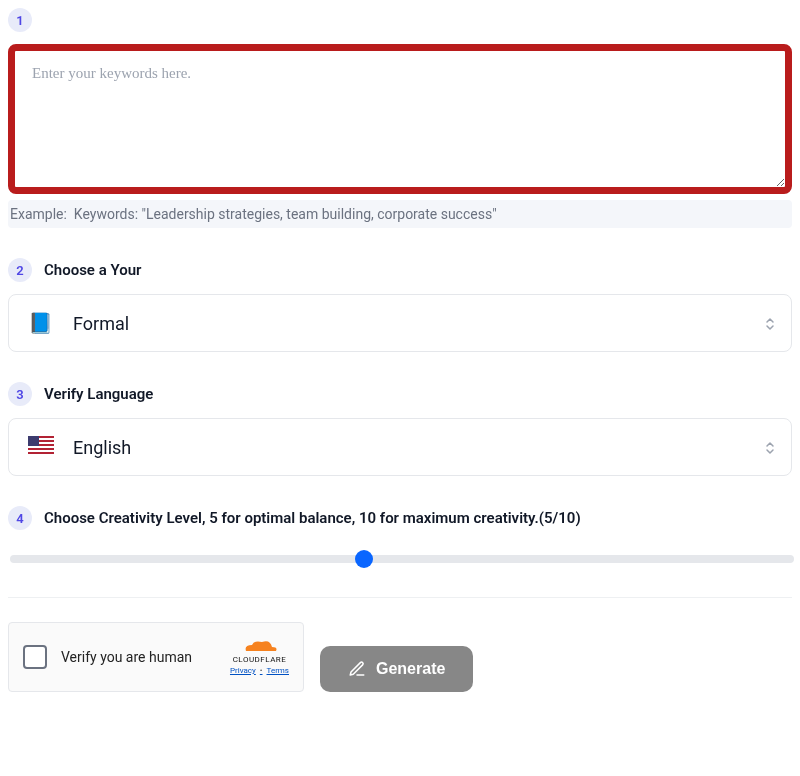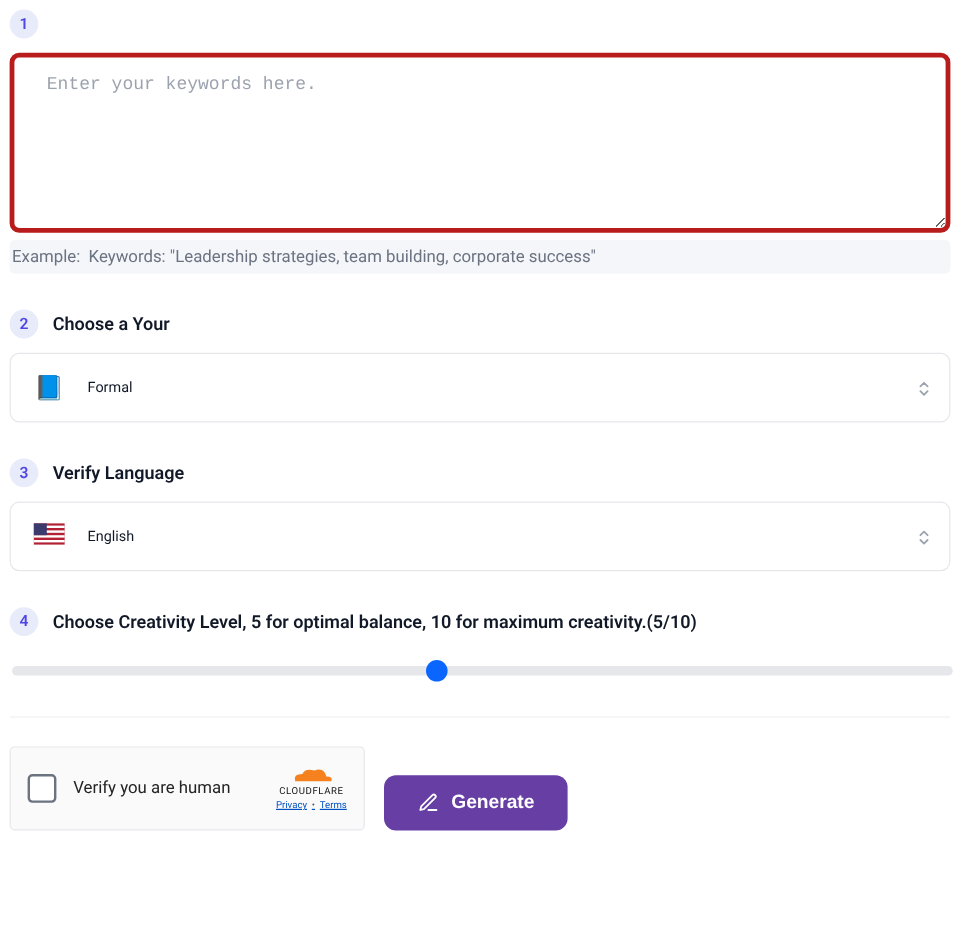--- a/index.html
+++ b/index.html
@@ -26,25 +26,25 @@
     color: #4f46e5;
     display: flex;
     align-items: center;
     justify-content: center;
     font-weight: 600;
     font-size: 13px;
   }
   .step-label { font-weight: 600; font-size: 15px; color: #111827; }
   .keywords-box {
     width: 100%;
-    border: 4px solid #b91c1c;
+    border: 7px solid #b91c1c;
     border-radius: 8px;
-    padding: 14px 27px;
+    padding: 14px 17px;
     font-size: 15px;
-    font-family: Liberation Mono, monospace;
+    font-family: Liberation Serif, serif;
     color: #111;
     resize: both;
     height: 150px;
   }
   .keywords-box::placeholder { color: #9ca3af; }
   .example-line {
     background: #f4f6fa;
     color: #6b7280;
     font-size: 14px;
     padding: 6px 2px;
@@ -54,21 +54,21 @@
   .select-row {
     display: flex;
     align-items: center;
     border: 1px solid #e5e7eb;
     border-radius: 8px;
     padding: 16px 18px;
     gap: 18px;
     position: relative;
   }
   .select-row .icon { font-size: 20px; width: 28px; text-align: center; }
-  .select-row .value { font-size: 12px; color: #111827; }
+  .select-row .value { font-size: 18px; color: #111827; }
   .chevrons {
     position: absolute;
     right: 14px;
     top: 50%;
     transform: translateY(-50%);
     width: 14px;
     height: 14px;
   }
   .slider-wrap { margin-top: 18px; margin-bottom: 18px; }
   input[type=range] {
@@ -127,21 +127,21 @@
     gap: 2px;
   }
   .captcha-brand .logo svg { display: block; }
   .captcha-brand .brand-label { font-size: 8px; font-weight: 400; letter-spacing: 0.5px; color: #111;}
   .captcha-brand .links { font-size: 8px; color: #0051c3; text-decoration: underline; display: flex; gap: 4px; align-items: flex-end;}
   .captcha-brand .sep { color: #555; text-decoration: none;}
   .generate-btn {
     display: flex;
     align-items: center;
     gap: 10px;
-    background: #4c1d95;
+    background: #737373;
     color: #fff;
     border: none;
     border-radius: 10px;
     padding: 14px 28px;
     font-size: 16px;
     font-weight: 600;
     opacity: 0.85;
     cursor: pointer;
   }
   .generate-btn svg { display: block; }

